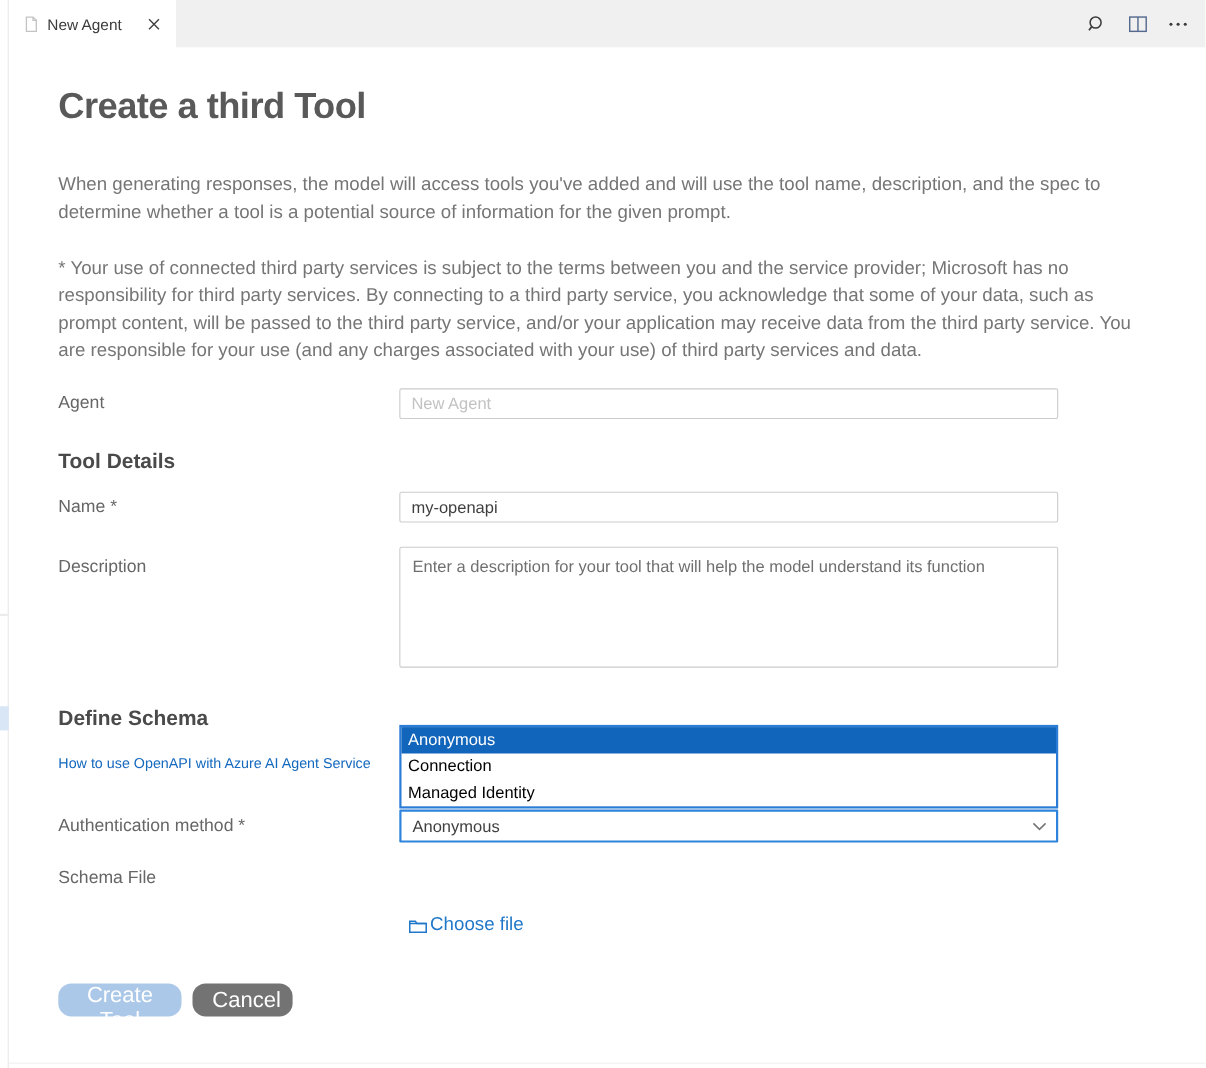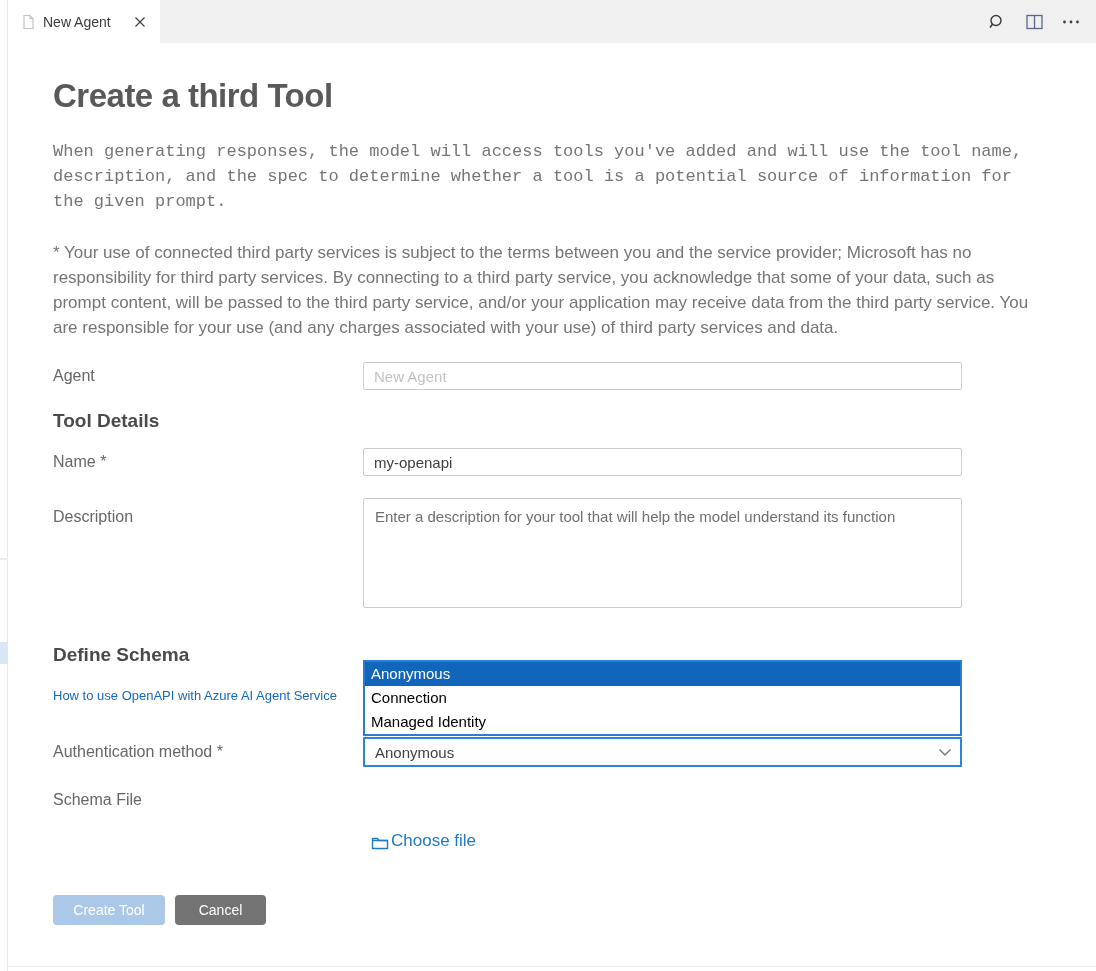--- a/index.html
+++ b/index.html
@@ -38,31 +38,31 @@
     position: absolute; right: 14px; top: 0; height: 43px;
     display: flex; align-items: center; gap: 15px; z-index: 2;
   }
   .action-btn { width: 22px; height: 22px; display: flex; align-items: center; justify-content: center; cursor: pointer; }
 
   
   .content { padding: 0 53px; position: relative; }
 
   h1.page-title { margin-top: 34px; font-size: 33px; font-weight: 600; color: #595959; letter-spacing: -0.5px; height: 44px; }
   p.para { max-width: 992px; font-size: 17px; line-height: 25px; color: #757575; font-weight: 400; }
-  .intro { margin-top: 18px; font-family: Liberation Mono, monospace; }
+  .intro { margin-top: 34px; }
   .disclaimer { margin-top: 26px; }
 
   .section-heading { font-size: 19px; font-weight: 600; color: #4a4a4a; height: 26px; }
 
   .form-row { display: flex; align-items: center; }
   .form-row .flabel { width: 310px; font-size: 16px; color: #666; flex-shrink: 0; }
   .form-row .fcontrol { width: 599px; position: relative; }
 
   .row-agent { margin-top: 22px; }
-  .h-tool-details { margin-top: 20px; }
+  .h-tool-details { margin-top: 28px; }
   .row-name { margin-top: 12px; }
   .row-desc { margin-top: 22px; align-items: flex-start; }
   .row-desc .flabel { padding-top: 10px; }
   .h-define-schema { margin-top: 36px; }
   .row-schema-link { margin-top: 0; height: 67px; align-items: flex-start; }
   .row-schema-link .flabel { margin-top: 16px; }
   .row-auth { margin-top: 0; }
   .row-schemafile { margin-top: 20px; height: 22px; align-items: flex-end; }
   .row-choosefile { margin-top: 22px; height: 22px; }
 
@@ -96,21 +96,21 @@
   }
   .select-value { flex: 1; padding-left: 10px; font-size: 15px; color: #3f3f3f; }
   .select-chevron { width: 30px; display: flex; align-items: center; justify-content: center; }
 
   .choose-file {
     display: inline-flex; align-items: flex-end; gap: 1px; margin-left: 318px;
     color: #2178c9; font-size: 17px; cursor: pointer;
   }
 
   .btn-row { margin-top: 42px; display: flex; gap: 10px; }
-  .btn { height: 30px; border: none; border-radius: 4px; font-family: "Liberation Sans", sans-serif; font-size: 14px; color: #ffffff; cursor: pointer; padding: 0 18px; }
+  .btn { height: 30px; border: none; border-radius: 12px; font-family: "Liberation Sans", sans-serif; font-size: 20px; color: #ffffff; cursor: pointer; padding: 0 18px; }
   .btn-create { background: #abc8e8; width: 112px; }
   .btn-cancel { background: #737373; width: 91px; }
 
   .bottom-line { position: absolute; left: 0; bottom: 4px; width: 1096px; height: 1px; background: #f0f0f0; }
 </style>
 </head>
 <body>
 
 <div class="gutter">
   <div class="gutter-divider"></div>

